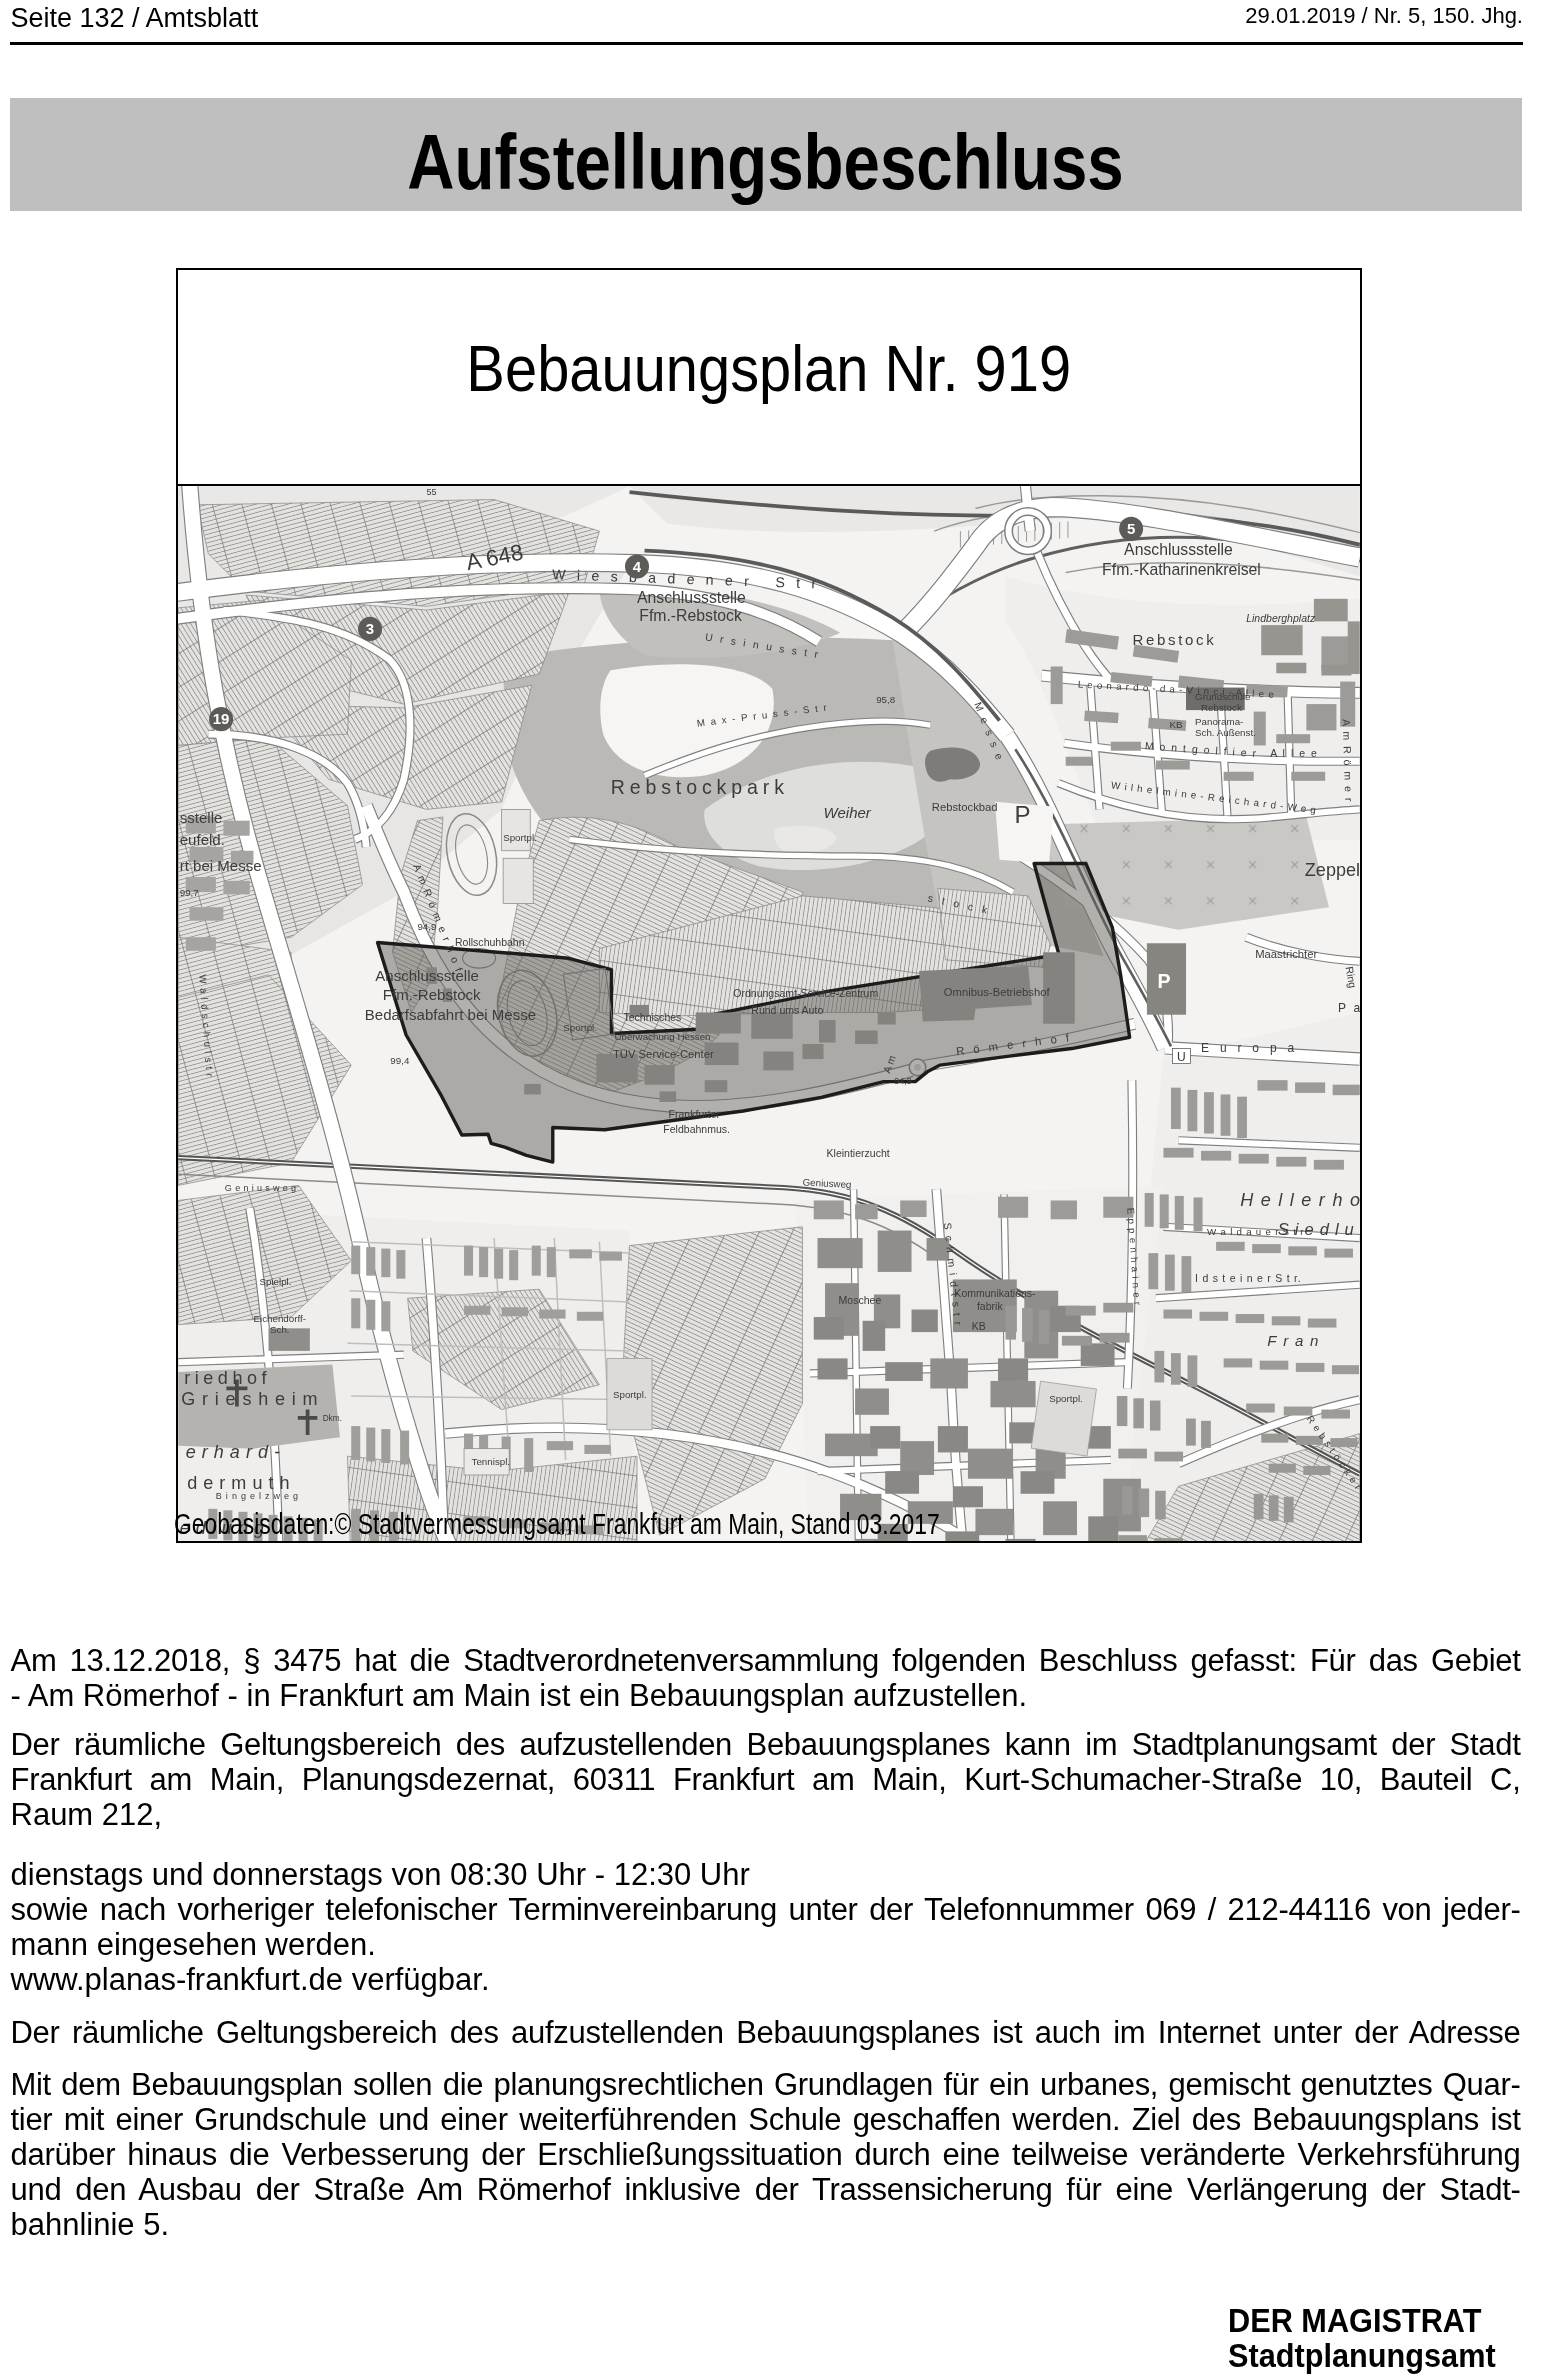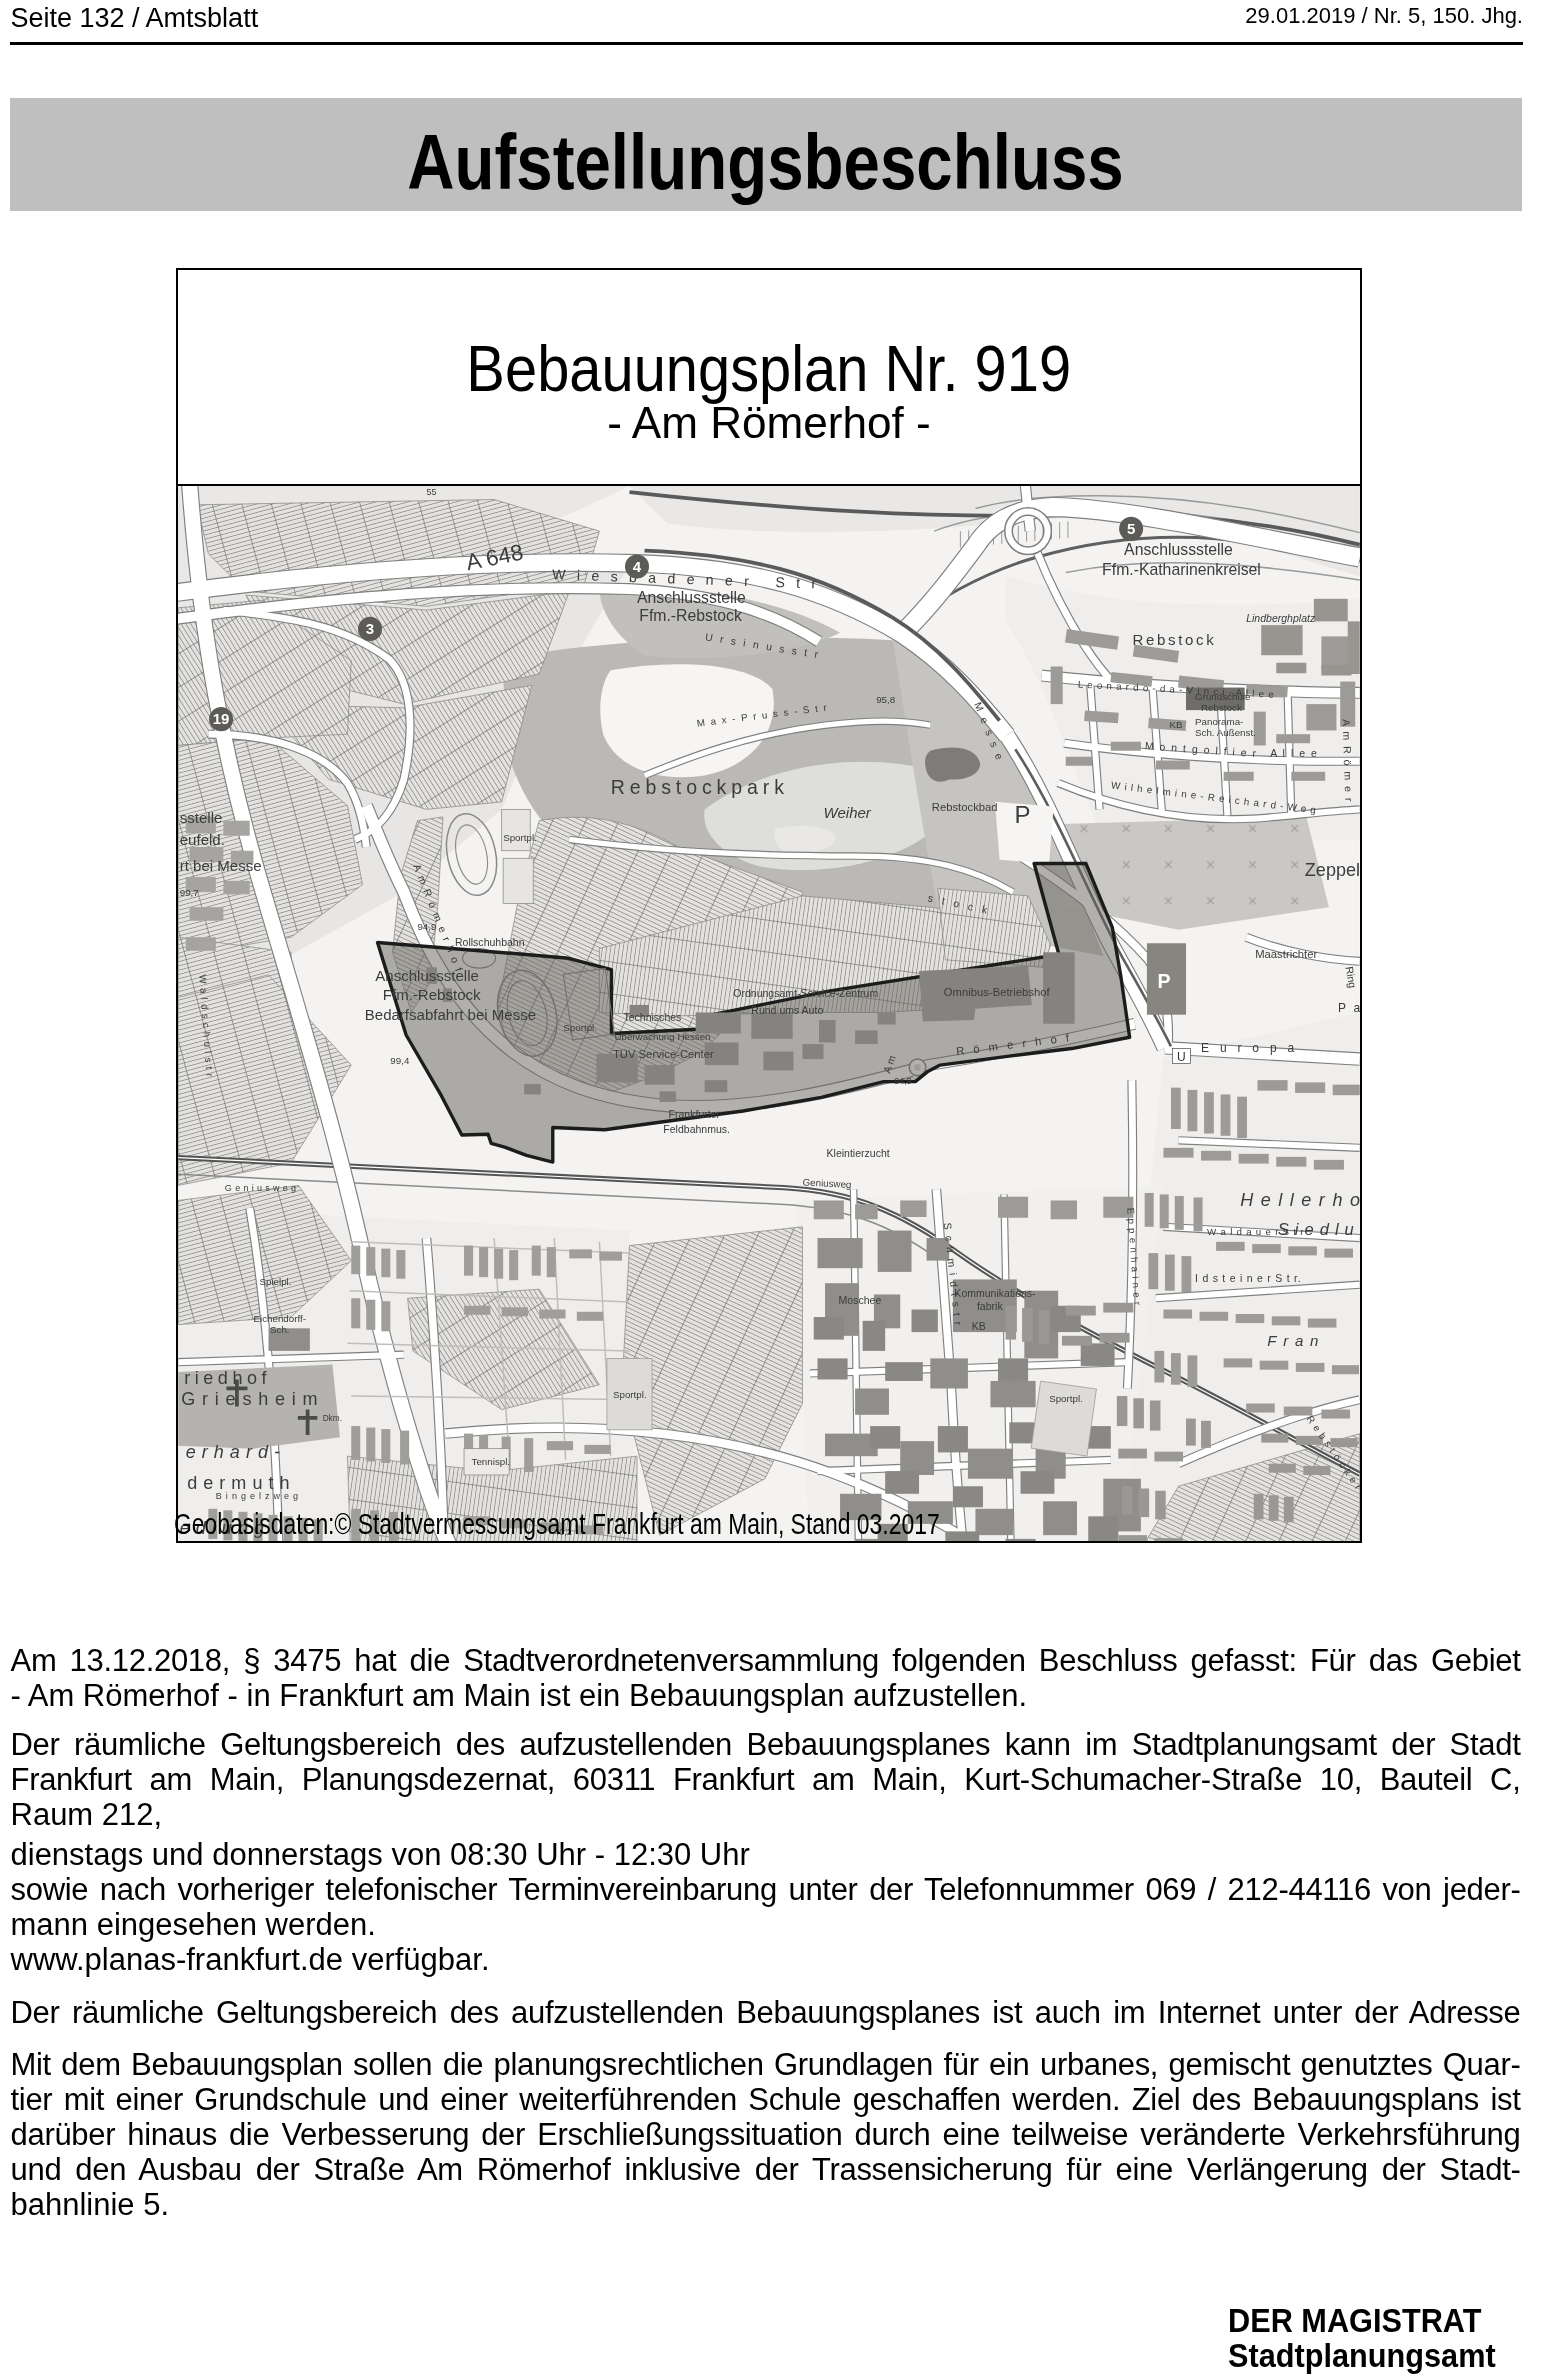--- a/index.html
+++ b/index.html
@@ -20,21 +20,20 @@
 <div class="abs" style="left:9.8px;top:98px;width:1512px;height:113px;background:#bfbfbf;"></div>
 
 <div class="abs" style="left:0px;top:118px;width:1531px;text-align:center;">
   <span style="display:inline-block;font-size:77px;font-weight:bold;transform:scaleX(0.85);transform-origin:center;white-space:nowrap;">Aufstellungsbeschluss</span>
 </div>
 
 <div class="abs" style="left:176px;top:268px;width:1186px;height:1275px;border:2.3px solid #000;box-sizing:border-box;overflow:hidden;">
 
   <div style="height:179px;border-bottom:2.3px solid #000;text-align:center;overflow:hidden;margin-top:35px;">
     <div style="margin-top:25.6px;"><span style="display:inline-block;font-size:65px;transform:scaleX(0.89);transform-origin:center;white-space:nowrap;">Bebauungsplan Nr. 919</span></div>
-    <div style="margin-top:-9px;"><span style="display:inline-block;font-size:45px;transform:scaleX(0.98);transform-origin:center;white-space:nowrap;">- Am Römerhof -</span></div>
   </div>
 
   <svg id="map" style="display:block" width="1182" height="1089" viewBox="0 0 1571 1448" font-family="Liberation Sans, sans-serif">
 
     <defs>
       <pattern id="hv" width="5.5" height="40" patternUnits="userSpaceOnUse">
         <rect width="5.5" height="40" fill="#e4e2df"></rect>
         <path d="M0,0 V40" stroke="#6f6f6f" stroke-width="1.5"></path>
         <path d="M0,0 H5.5" stroke="#666" stroke-width="1.6"></path>
       </pattern>
@@ -776,21 +775,21 @@
 
 <div class="abs" style="left:10.5px;top:1643px;width:1510px;">
 
   <div class="body-line just">Am 13.12.2018, § 3475 hat die Stadtverordnetenversammlung folgenden Beschluss gefasst: Für das Gebiet</div>
   <div class="body-line">- Am Römerhof - in Frankfurt am Main ist ein Bebauungsplan aufzustellen.</div>
 
   <div class="body-line just" style="margin-top:14.3px;">Der räumliche Geltungsbereich des aufzustellenden Bebauungsplanes kann im Stadtplanungsamt der Stadt</div>
   <div class="body-line just">Frankfurt am Main, Planungsdezernat, 60311 Frankfurt am Main, Kurt-Schumacher-Straße 10, Bauteil C,</div>
   <div class="body-line">Raum 212,</div>
 
-  <div class="body-line" style="margin-top:5px;">dienstags und donnerstags von 08:30 Uhr - 12:30 Uhr</div>
+  <div class="body-line" style="margin-top:25px;">dienstags und donnerstags von 08:30 Uhr - 12:30 Uhr</div>
 
   <div class="body-line just" style="margin-top:0;">sowie nach vorheriger telefonischer Terminvereinbarung unter der Telefonnummer 069 / 212-44116 von jeder-</div>
   <div class="body-line">mann eingesehen werden.</div>
 
   <div class="body-line">www.planas-frankfurt.de verfügbar.</div>
   <div class="body-line just" style="margin-top:17.3px;">Der räumliche Geltungsbereich des aufzustellenden Bebauungsplanes ist auch im Internet unter der Adresse</div>
 
 
   <div class="body-line just" style="margin-top:17.3px;">Mit dem Bebauungsplan sollen die planungsrechtlichen Grundlagen für ein urbanes, gemischt genutztes Quar-</div>
   <div class="body-line just">tier mit einer Grundschule und einer weiterführenden Schule geschaffen werden. Ziel des Bebauungsplans ist</div>

